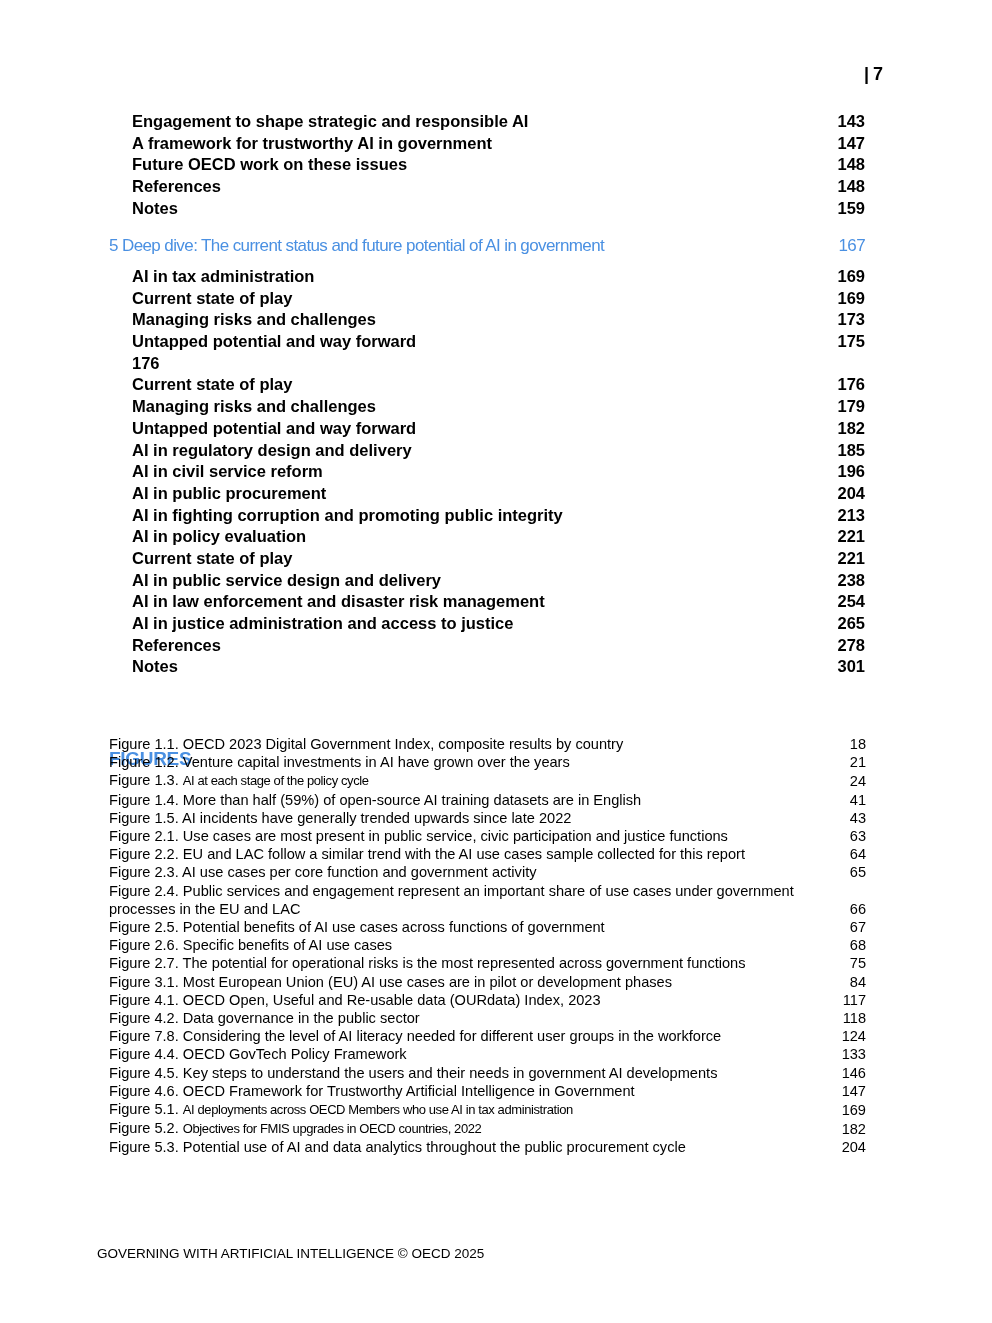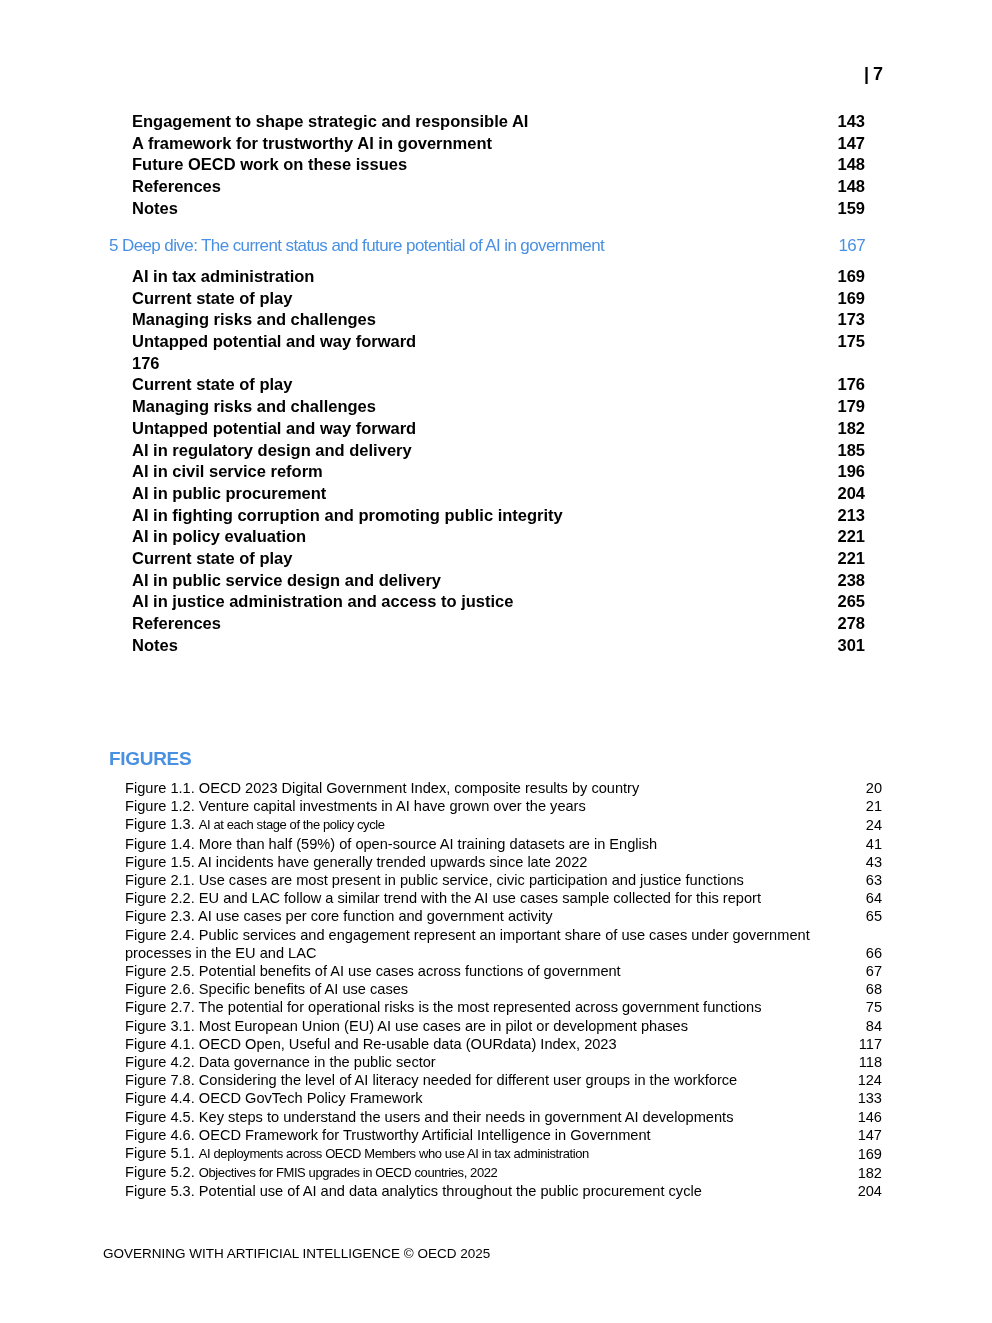--- a/index.html
+++ b/index.html
@@ -19,29 +19,29 @@
   }
   .chapter {
     position: absolute; left: 109px; top: 236px; width: 756px;
     display: flex; justify-content: space-between; align-items: baseline;
     color: #4a90e2; font-size: 17px; letter-spacing: -0.6px;
   }
   .fig-heading {
     position: absolute; left: 109px; top: 748px;
     color: #4a90e2; font-size: 19px; font-weight: bold; letter-spacing: -0.3px;
   }
-  .fig-block { position: absolute; left: 109px; top: 779px; width: 757px; margin-left: 16px; }
+  .fig-block { position: absolute; left: 109px; top: 735px; width: 757px; }
   .fig-row {
     display: flex; justify-content: space-between; align-items: flex-end;
     font-size: 14.6px; line-height: 18.2px;
   }
   .fig-row .fig-text { max-width: 710px; }
   .fig-row.condensed .fig-title { font-size: 13px; letter-spacing: -0.4px; text-align: right; }
   .footer {
-    position: absolute; left: 103px; top: 1246px;
+    position: absolute; left: 97px; top: 1246px;
     font-size: 13.5px;
   }
 </style>
 </head>
 <body>
 
 <div class="page-num">
   <span class="bar">|</span><span>7</span>
 </div>
 
@@ -127,39 +127,43 @@
     </div>
   <div class="toc-row">
       <span>Current state of play</span>
       <span>221</span>
     </div>
   <div class="toc-row">
       <span>AI in public service design and delivery</span>
       <span>238</span>
     </div>
   <div class="toc-row">
+      <span>AI in law enforcement and disaster risk management</span>
+      <span>254</span>
+    </div>
+  <div class="toc-row">
       <span>AI in justice administration and access to justice</span>
       <span>265</span>
     </div>
   <div class="toc-row">
       <span>References</span>
       <span>278</span>
     </div>
   <div class="toc-row">
       <span>Notes</span>
       <span>301</span>
     </div>
 </div>
 
 <div class="fig-heading">FIGURES</div>
 
 <div class="fig-block">
   <div class="fig-row">
       <span class="fig-text"><span>Figure 1.1.</span> <span class="fig-title">OECD 2023 Digital Government Index, composite results by country</span></span>
-      <span>20</span>
+      <span>18</span>
     </div>
   <div class="fig-row">
       <span class="fig-text"><span>Figure 1.2.</span> <span class="fig-title">Venture capital investments in AI have grown over the years</span></span>
       <span>21</span>
     </div>
   <div class="fig-row condensed">
       <span class="fig-text"><span>Figure 1.3.</span> <span class="fig-title">AI at each stage of the policy cycle</span></span>
       <span>24</span>
     </div>
   <div class="fig-row">

